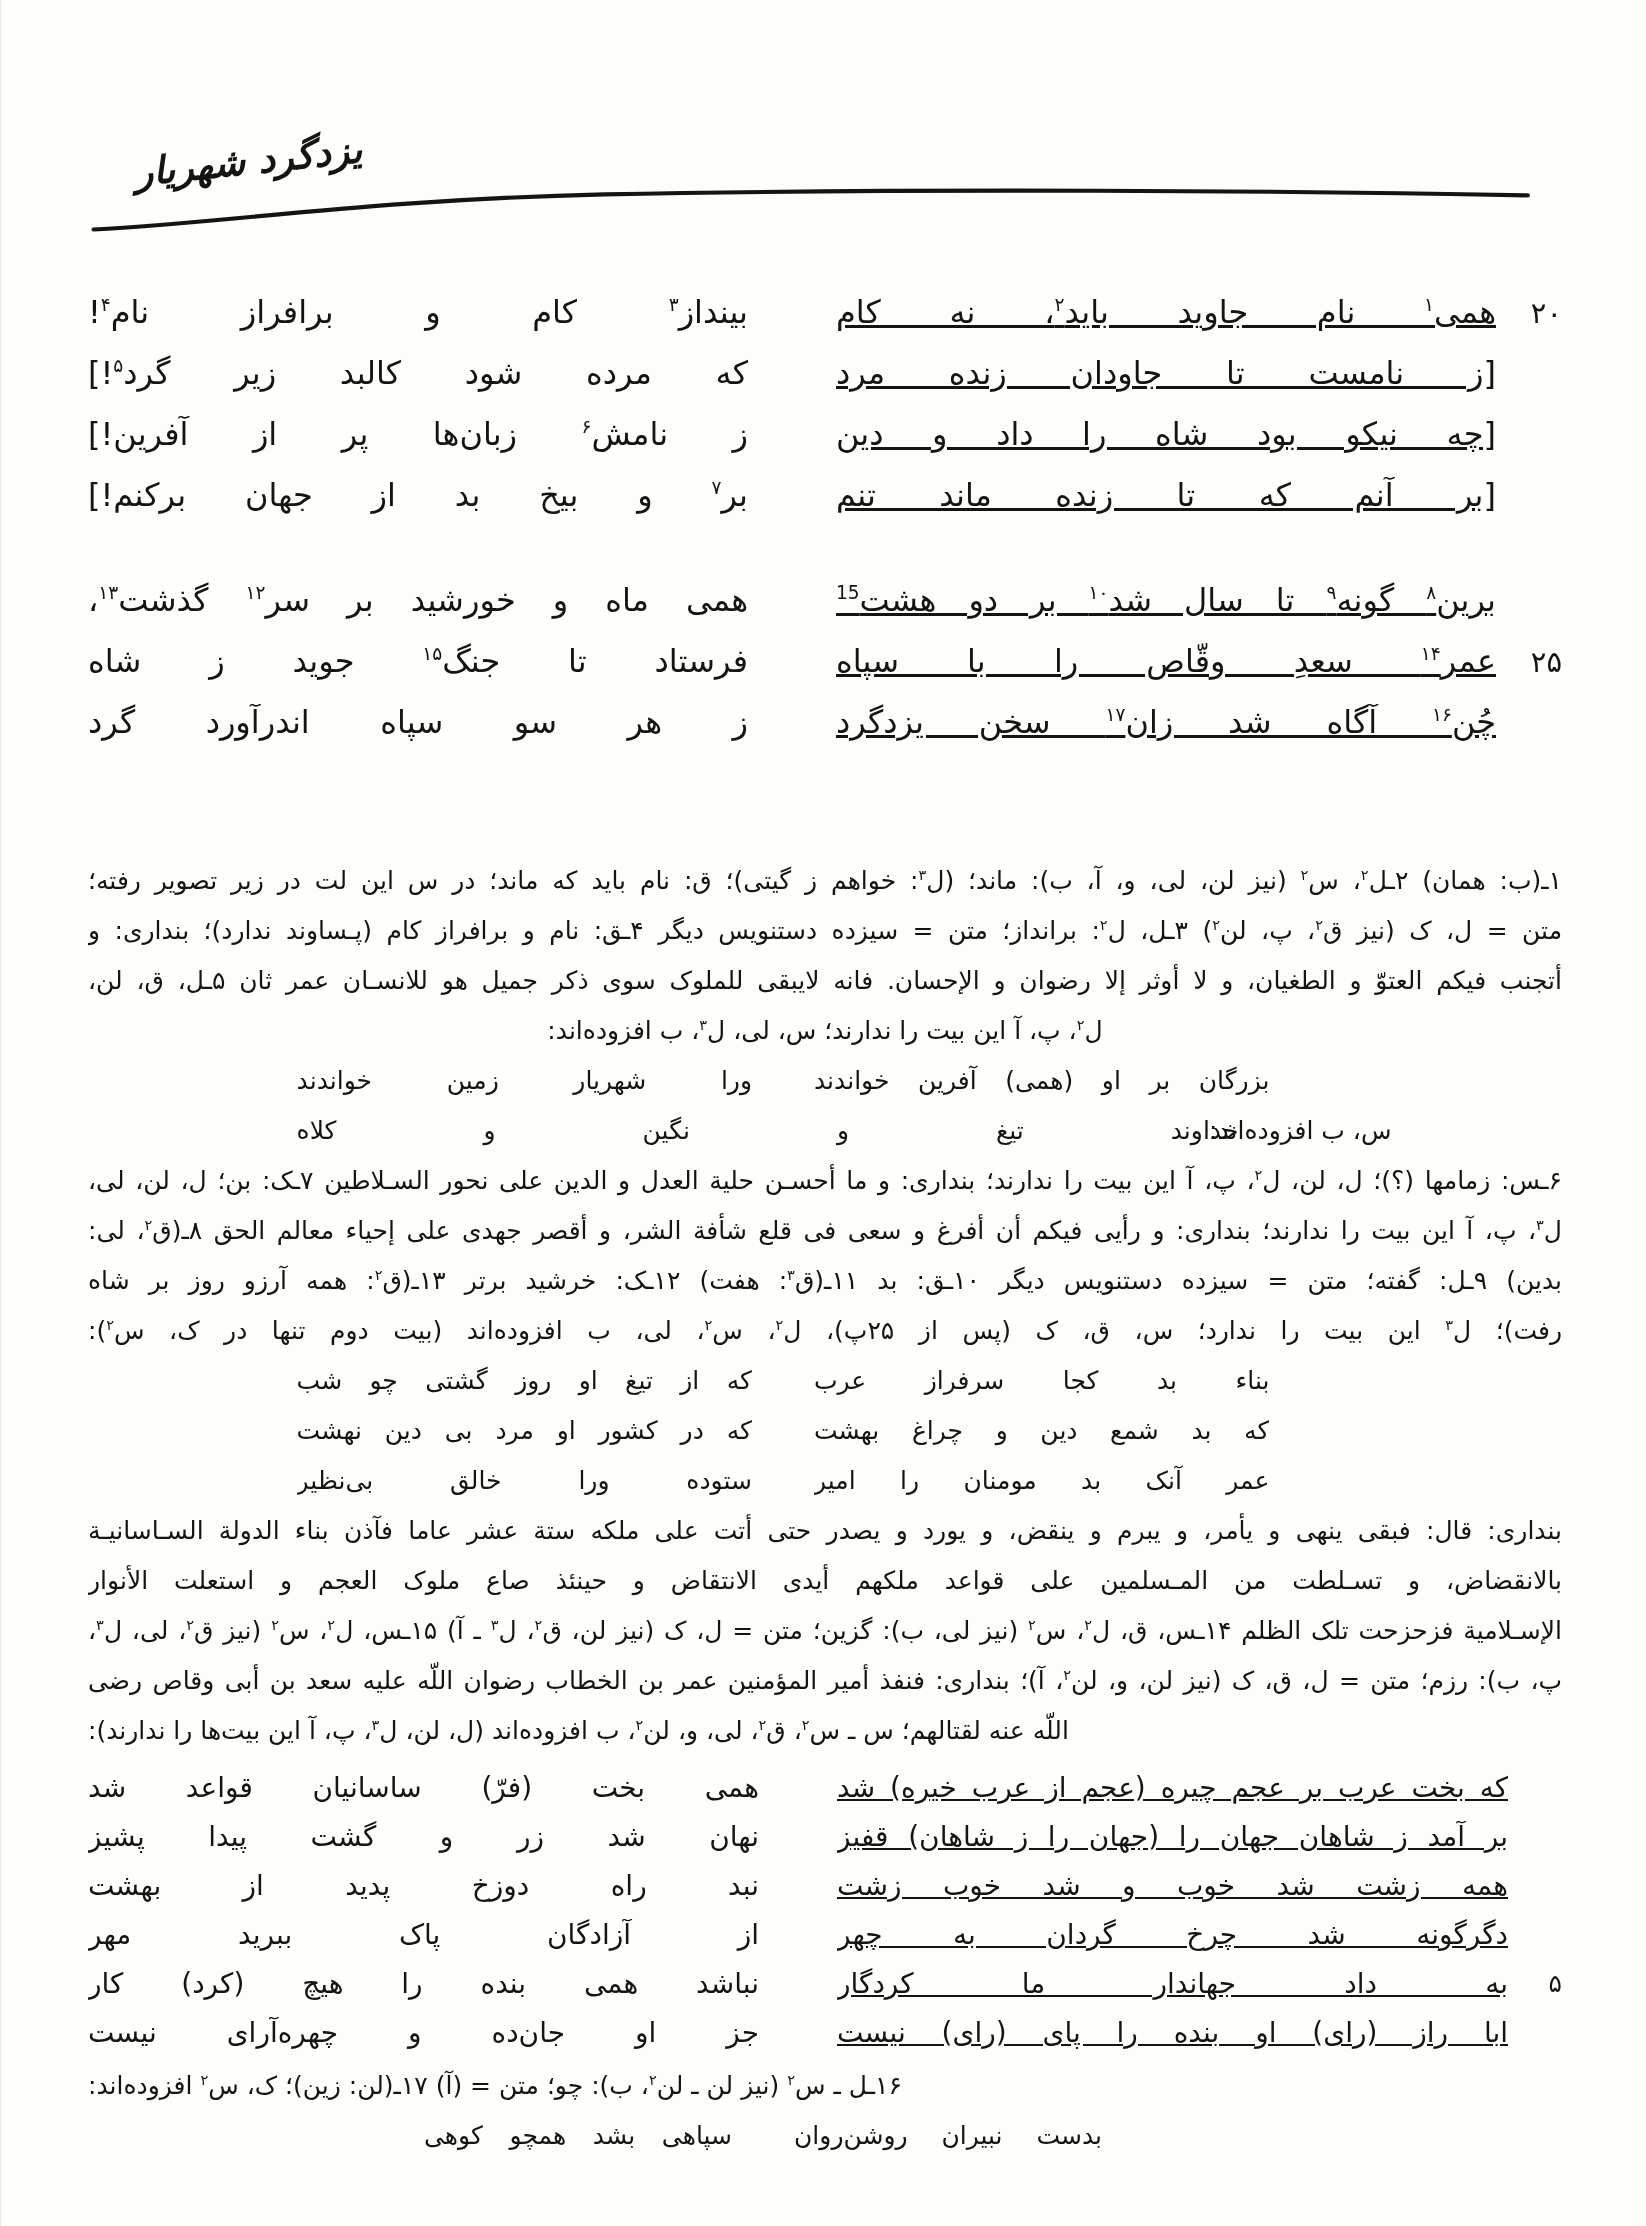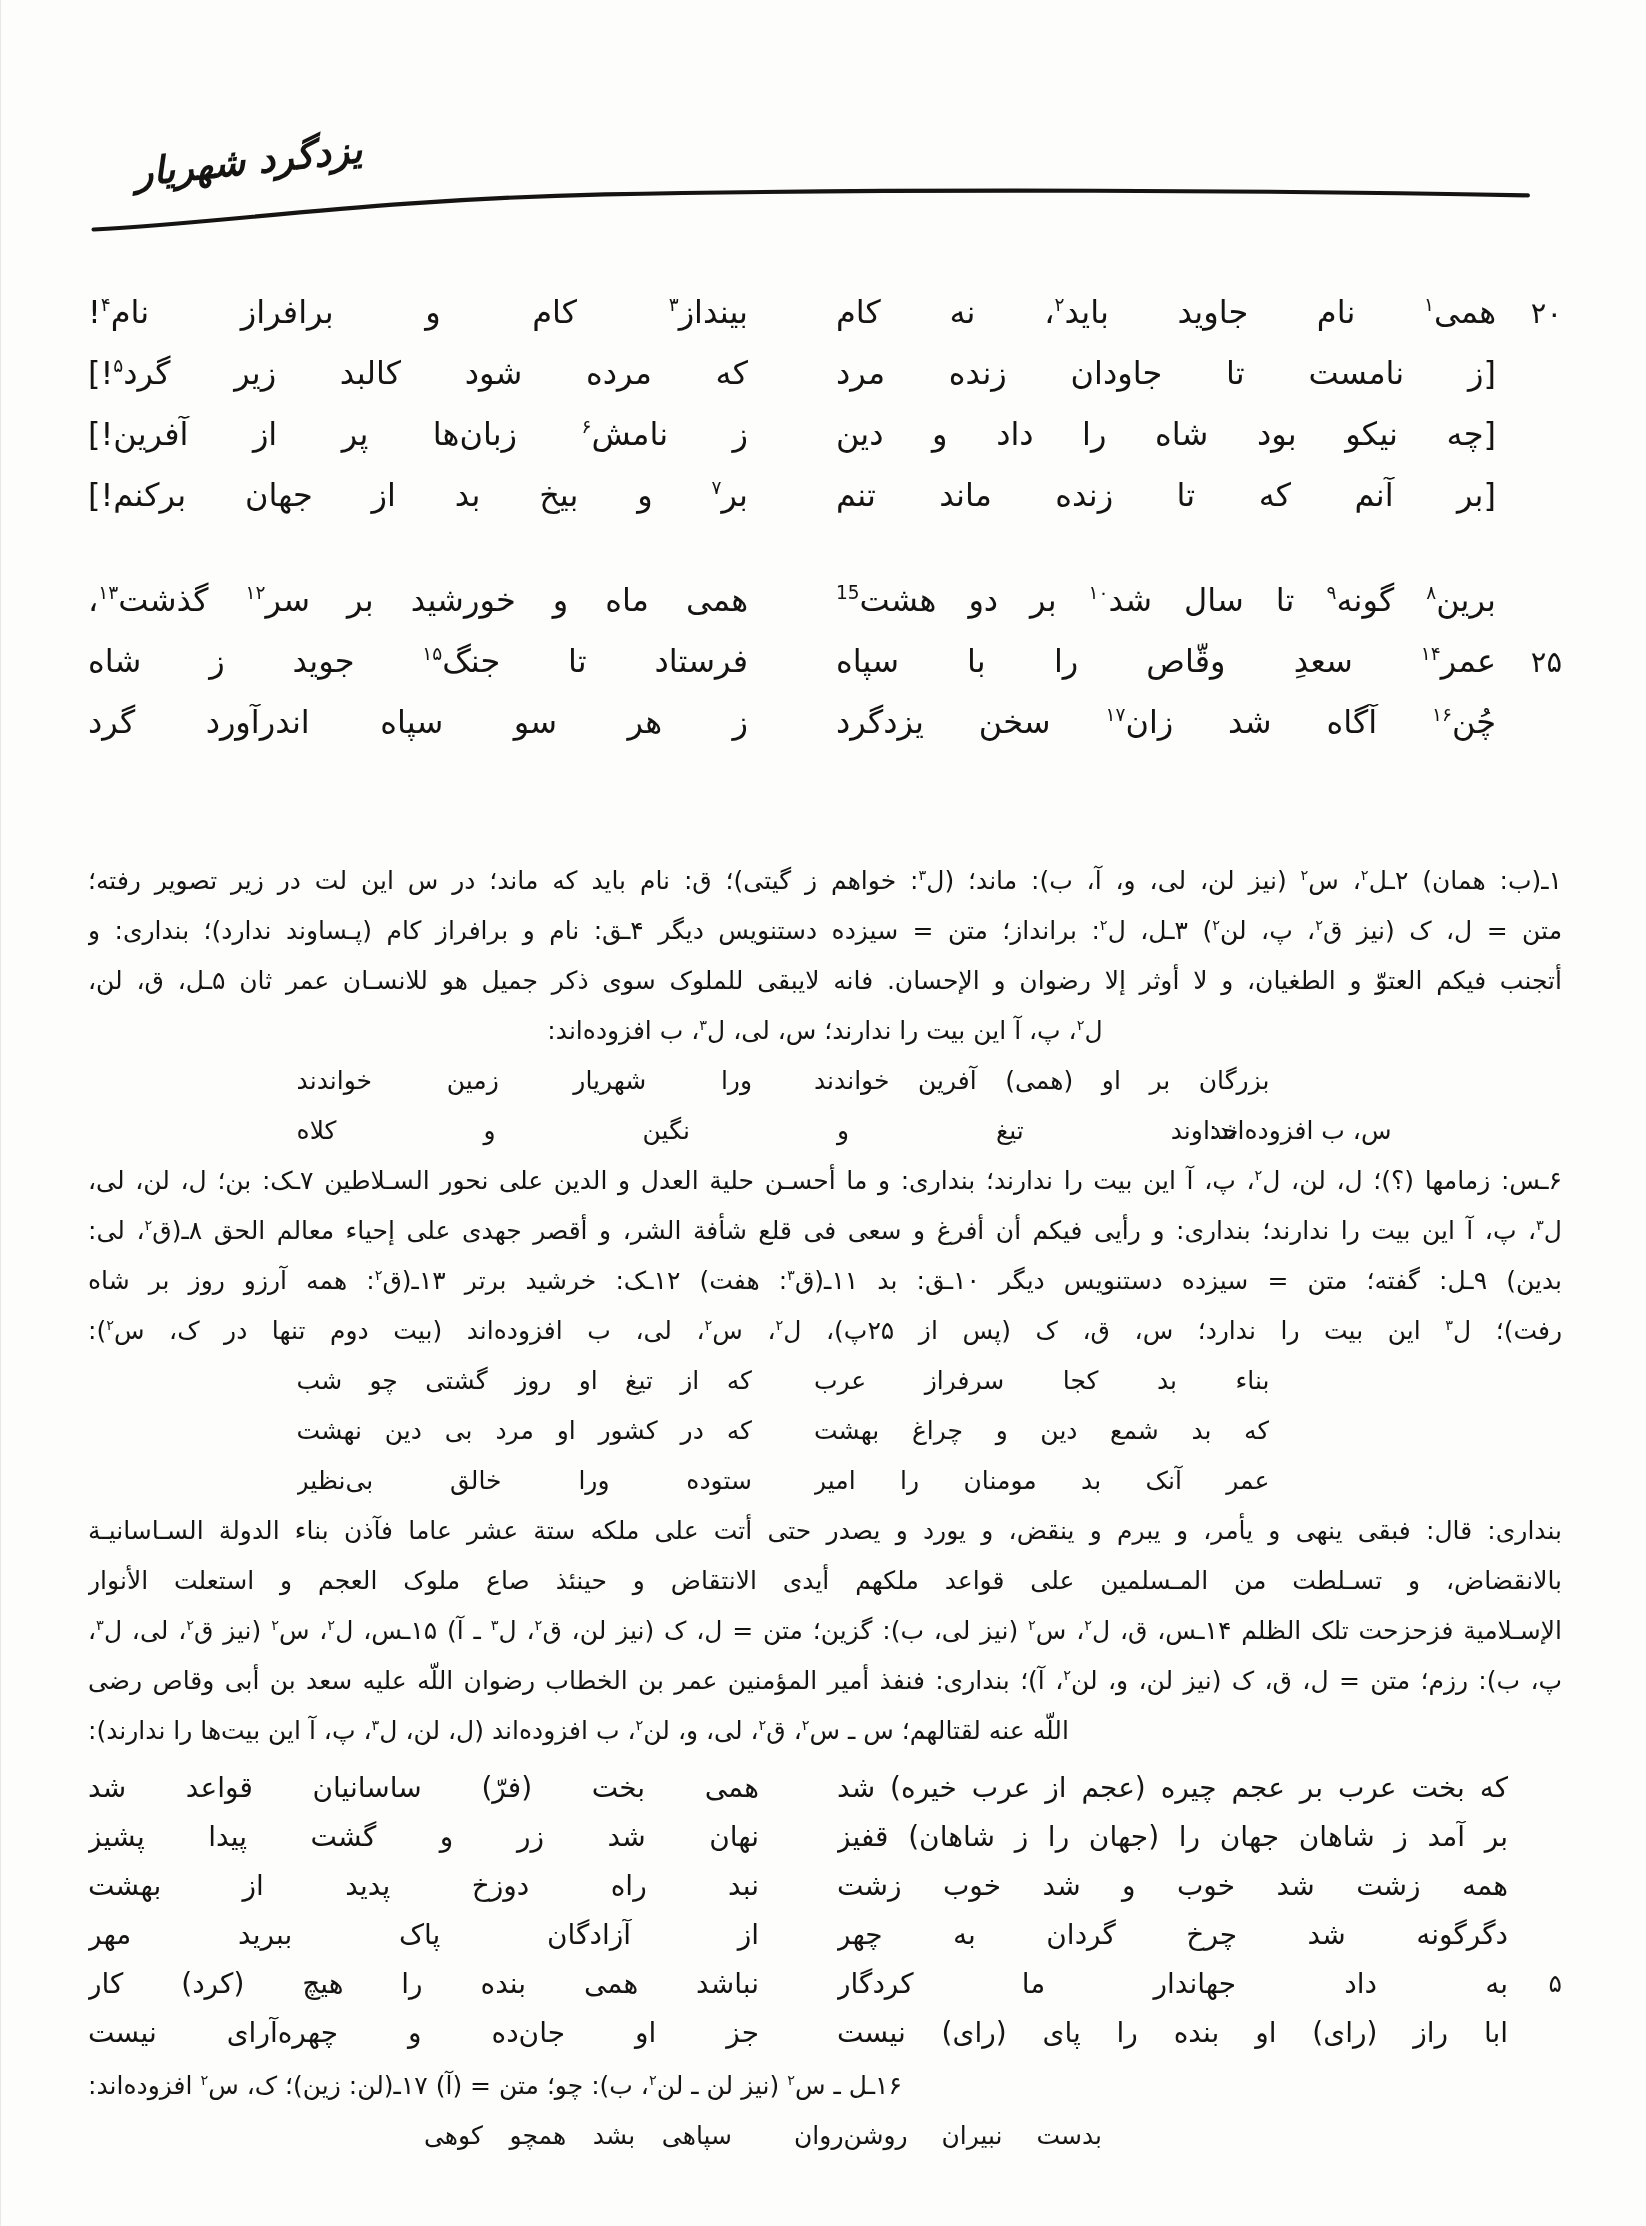--- a/index.html
+++ b/index.html
@@ -27,21 +27,21 @@
   
   .verse-section{margin-top:44px;}
   .verse-group + .verse-group{margin-top:44px;}
   .bayt{display:flex;align-items:center;height:61px;}
   .vnum{flex:0 0 66px;font-size:29px;text-align:right;}
   .hem{
     flex:1 1 0;font-size:32px;line-height:1.15;
     text-align:justify;text-align-last:justify;overflow:hidden;white-space:nowrap;
   }
   .hem{white-space:normal;}
-  .hem-right{margin-left:44px;}
+  .hem-right{margin-left:44px;text-decoration:underline;}
   .hem-left{margin-right:44px;}
   sup{font-size:58%;line-height:0;vertical-align:super;}
 
   
   .apparatus{margin-top:103px;}
   .fline{font-size:25px;height:50px;line-height:50px;overflow:hidden;}
   .al-justify{text-align:justify;text-align-last:justify;}
   .al-center{text-align:center;}
   .al-right{text-align:left;}
 

